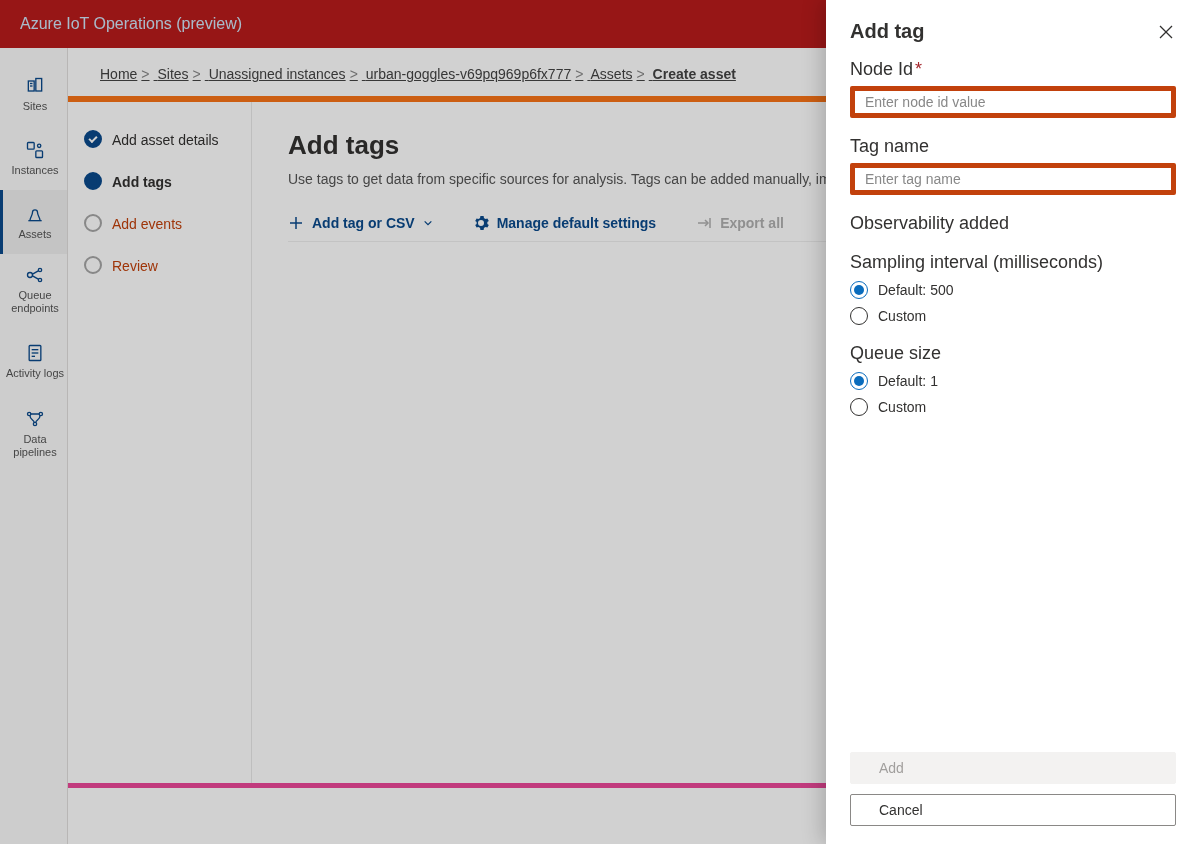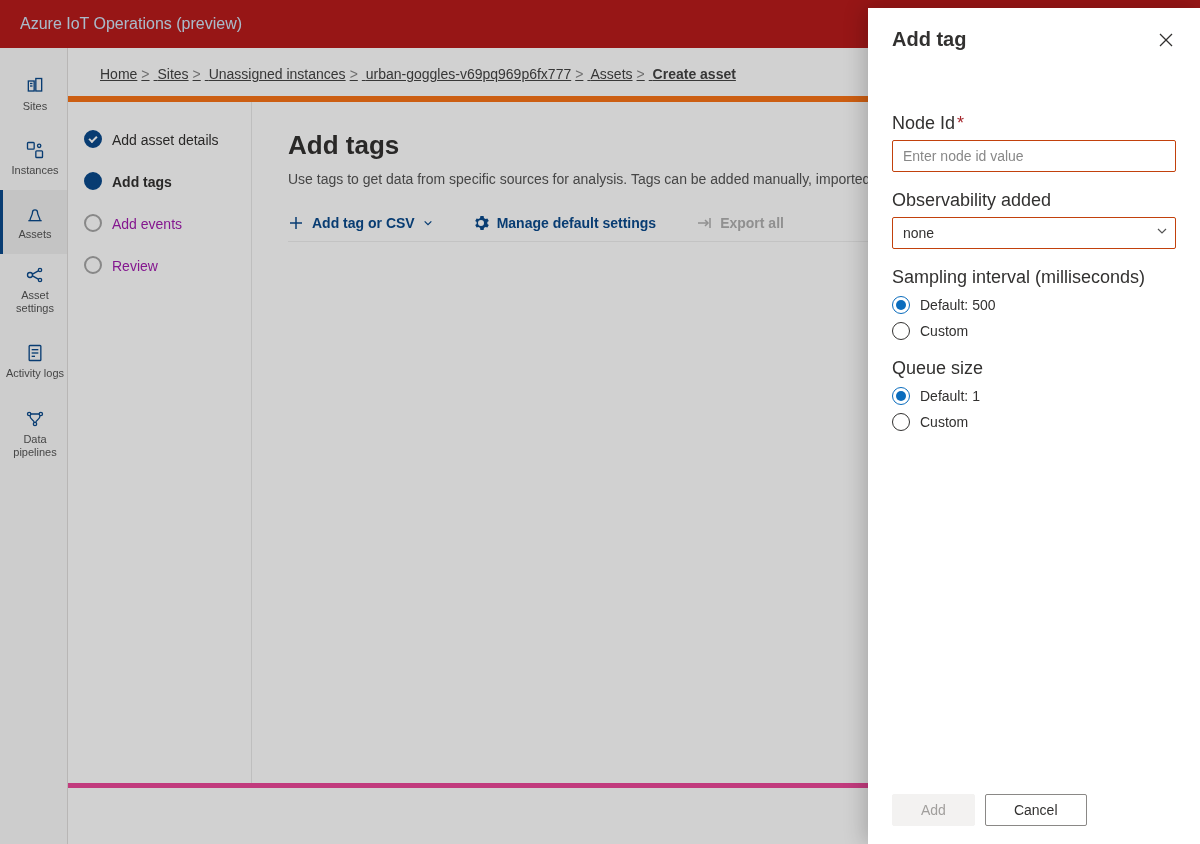--- a/index.html
+++ b/index.html
@@ -31,21 +31,21 @@
   
   .stepnav { width: 184px; border-right: 1px solid #e8e8e8; padding: 28px 16px; }
   .step { display: flex; align-items: flex-end; margin-bottom: 24px; cursor: pointer; }
   .step .circle { width: 18px; height: 18px; border-radius: 50%; border: 2px solid #0a4a8c; margin-right: 10px; flex-shrink: 0; display:flex; align-items:center; justify-content:center;}
   .step.done .circle { background: #0a4a8c; }
   .step.done .circle::after { content:""; width:6px; height:3px; border-left:2px solid #fff; border-bottom:2px solid #fff; transform:rotate(-45deg); margin-top:-2px;}
   .step.current .circle { background: #0a4a8c; border-color:#0a4a8c; }
   .step.current .circle::after { content:""; width:8px; height:8px; background:#0a4a8c; border-radius:50%; }
   .step.current { font-weight: 600; }
   .step.pending .circle { border-color: #a6a6a6; }
-  .step.pending { color: #a21caf; }
+  .step.pending { color: #c2410c; }
 
   
   .mainpanel { flex: 1; padding: 28px 36px; overflow:auto; }
   .mainpanel h1 { font-size: 26px; font-weight: 600; margin-bottom: 10px; }
   .mainpanel .desc { color: #555; margin-bottom: 18px; }
   .cmdbar { display: flex; align-items: center; gap: 40px; padding: 10px 0; border-bottom: 1px solid #eee; }
   .cmdbtn { display: flex; align-items: center; gap: 8px; color: #0a4a8c; font-weight: 600; cursor: pointer; }
   .cmdbtn.disabled { color: #b0b0b0; cursor: default; font-weight:600;}
   .cmdbtn .icon { width: 16px; height: 16px; }
 
@@ -53,38 +53,38 @@
   .footer { border-top: 5px solid #ec4899; padding: 12px 0; display: flex; justify-content: flex-end; gap: 24px; }
   .btn { height: 32px; padding: 0 28px; border-radius: 2px; font-size: 14px; cursor: pointer; display:inline-flex; align-items:center; }
   .btn-default { background: #fff; border: 1px solid #8a8886; color: #323130; }
   .btn-primary { background: #0a4a8c; border: 1px solid #0a4a8c; color: #fff; }
   .btn-disabled { background: #f3f2f1; border: 1px solid #f3f2f1; color: #a19f9d; cursor: default; }
 
   
   .scrim { position: absolute; inset: 0; background: rgba(0,0,0,0.18); }
 
   
-  .flyout { position: absolute; top: 8px; right: 0; bottom: 0; width: 332px; background: #fff; box-shadow: -4px 0 20px rgba(0,0,0,0.2); display: flex; flex-direction: column; gap: 46px; }
+  .flyout { position: absolute; top: 0; right: 0; bottom: 0; width: 374px; background: #fff; box-shadow: -4px 0 20px rgba(0,0,0,0.2); display: flex; flex-direction: column; }
   .flyout-header { display: flex; align-items: center; justify-content: space-between; padding: 20px 24px 8px; }
   .flyout-header h2 { font-size: 20px; font-weight: 600; }
   .closebtn { width: 20px; height: 20px; cursor: pointer; display:flex; align-items:center; justify-content:center; }
   .flyout-body { flex: 1; padding: 8px 24px; overflow: auto; }
   .formgroup { margin-bottom: 18px; }
   .formlabel { display: block; font-size: 18px; margin-bottom: 6px; font-weight: 400; }
   .req { color: #a4262c; margin-left: 2px; }
-  .textinput, .selectinput { width: 100%; height: 32px; border: 1px solid #c2410c; border-radius: 2px; padding: 0 10px; font-size: 14px; font-family: inherit; background:#fff; }
+  .textinput, .selectinput { width: 100%; height: 32px; border: 5px solid #c2410c; border-radius: 2px; padding: 0 10px; font-size: 14px; font-family: inherit; background:#fff; }
   .textinput::placeholder { color: #888; }
   .selectwrap { position: relative; }
   .selectinput { appearance: none; padding-right: 28px; line-height:30px; }
   .selectwrap .chev { position: absolute; right: 8px; top: 8px; pointer-events: none; color:#555;}
   .radiorow { display: flex; align-items: center; margin: 8px 0; cursor:pointer;}
   .radio { width: 18px; height: 18px; border-radius: 50%; border: 1px solid #323130; margin-right: 10px; display:flex; align-items:center; justify-content:center; flex-shrink:0;}
   .radio.checked { border-color: #0a6cbd; }
   .radio.checked::after { content:""; width:10px; height:10px; background:#0a6cbd; border-radius:50%; }
-  .flyout-footer { padding: 14px 24px 18px; display: flex; gap: 10px; }
+  .flyout-footer { padding: 14px 24px 18px; display: flex; gap: 10px; flex-direction: column; }
 
   svg { display: block; }
 </style>
 </head>
 <body>
 
 <div class="topbar">
   <span>Azure IoT Operations (preview)</span>
 </div>
 
@@ -124,21 +124,21 @@
     <div class="leftnav-item multiline">
       <span class="icon">
         <svg viewBox="0 0 24 24" width="20" height="20" fill="none" stroke="currentColor" stroke-width="1.6">
             <circle cx="6" cy="12" r="3"></circle>
             <circle cx="18" cy="6" r="2"></circle>
             <circle cx="18" cy="18" r="2"></circle>
             <line x1="9" y1="11" x2="16" y2="7"></line>
             <line x1="9" y1="13" x2="16" y2="17"></line>
           </svg>
       </span>
-      <span>Asset settings</span>
+      <span>Queue endpoints</span>
     </div>
     <div class="leftnav-item multiline">
       <span class="icon">
         <svg viewBox="0 0 24 24" width="20" height="20" fill="none" stroke="currentColor" stroke-width="1.6">
             <rect x="5" y="3" width="14" height="18" rx="1"></rect>
             <line x1="8" y1="8" x2="16" y2="8"></line>
             <line x1="8" y1="12" x2="16" y2="12"></line>
             <line x1="8" y1="16" x2="12" y2="16"></line>
           </svg>
       </span>
@@ -251,31 +251,27 @@
   </div>
   <div class="flyout-body">
 
     <div class="formgroup">
       <label class="formlabel">
         <span>Node Id</span><span class="req">*</span>
       </label>
       <input class="textinput" type="text" placeholder="Enter node id value" style="">
     </div>
 
+    <div class="formgroup">
+      <label class="formlabel">Tag name</label>
+      <input class="textinput" type="text" placeholder="Enter tag name" style="">
+    </div>
 
     <div class="formgroup">
       <label class="formlabel">Observability added</label>
-      <div class="selectwrap">
-        <div class="selectinput">none</div>
-        <span class="chev">
-          <svg viewBox="0 0 12 12" width="12" height="12" stroke="currentColor" stroke-width="1.2" fill="none">
-              <polyline points="2 4 6 8 10 4"></polyline>
-            </svg>
-        </span>
-      </div>
     </div>
 
     <div class="formgroup">
       <label class="formlabel">Sampling interval (milliseconds)</label>
       <div class="radiorow">
         <span class="radio checked"></span>
         <span>Default: 500</span>
       </div>
       <div class="radiorow">
         <span class="radio"></span>

